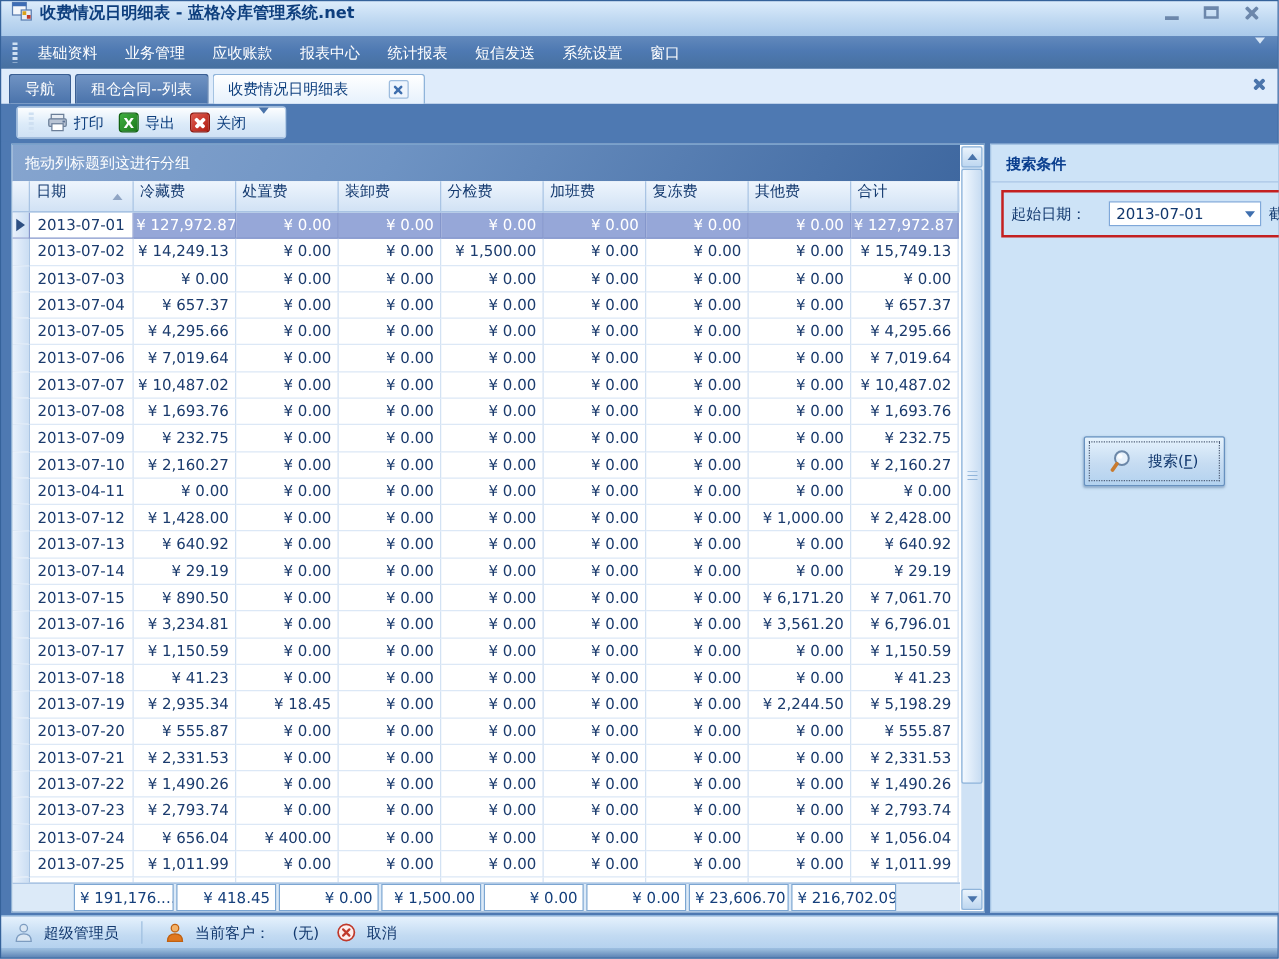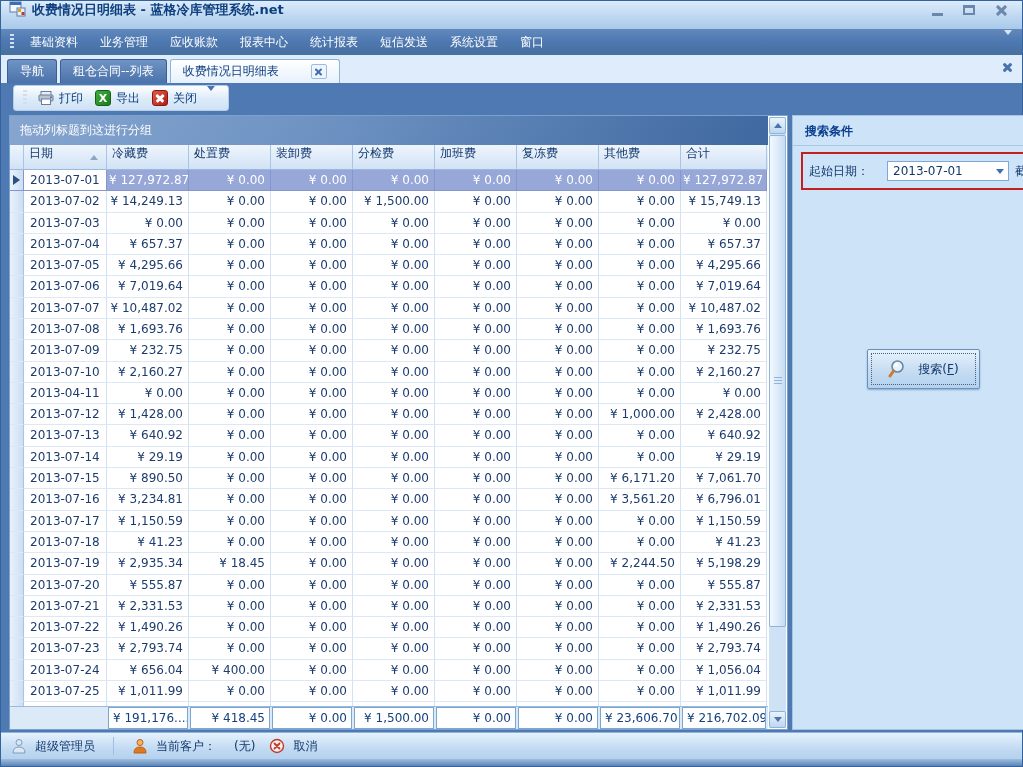--- a/index.html
+++ b/index.html
@@ -91,21 +91,21 @@
   .money { text-align:right; padding:0 5px 0 2px; }
   .c-date { width:83px; } .c-money { width:82px; } .c-total { width:86px; }
   .grow.sel .gcell { background:#96a7d8; color:#ffffff; border-right-color:#8496cb; border-bottom-color:#8496cb; }
   .grow.sel .gcell.ind { background:linear-gradient(to right,#eaf2fc,#cbdef3); }
   .grow.sel .gcell.focused { background:#ffffff; color:#1c3c6e; }
   .row-arrow { position:absolute; left:3px; top:5px; width:0; height:0;
                border-top:5px solid transparent; border-bottom:5px solid transparent;
                border-left:7px solid #2d4f82; }
 
   .summary-row { flex:1 1 auto; background:#dceaf8; border-top:1px solid #9bb9dd; display:flex;
-                 align-items:center; padding-left:97px; width:758px; }
+                 align-items:center; padding-left:48px; width:758px; }
   .sbox { height:22px; background:#ffffff; border:1px solid #7ca6d2; color:#16407c;
           text-align:right; line-height:20px; padding:0 4px; margin:0 1px; white-space:nowrap; overflow:hidden; }
   .sbox.c-money { width:80px; } .sbox.c-total { width:84px; }
 
   .vscroll { position:absolute; right:1px; top:1px; bottom:1px; width:17px; background:#cfe2f5; }
   .sb-btn { position:absolute; left:0; width:17px; height:17px; border:1px solid #8fb4da; border-radius:2px;
             background:linear-gradient(to bottom,#eaf3fc,#bed7f0); display:flex; align-items:center; justify-content:center; }
   .sb-up { top:0; } .sb-down { bottom:0; }
   .tri-up-s { width:0;height:0;border-left:4px solid transparent;border-right:4px solid transparent;border-bottom:5px solid #4a74ab; }
   .tri-dn-s { width:0;height:0;border-left:4px solid transparent;border-right:4px solid transparent;border-top:5px solid #4a74ab; }

